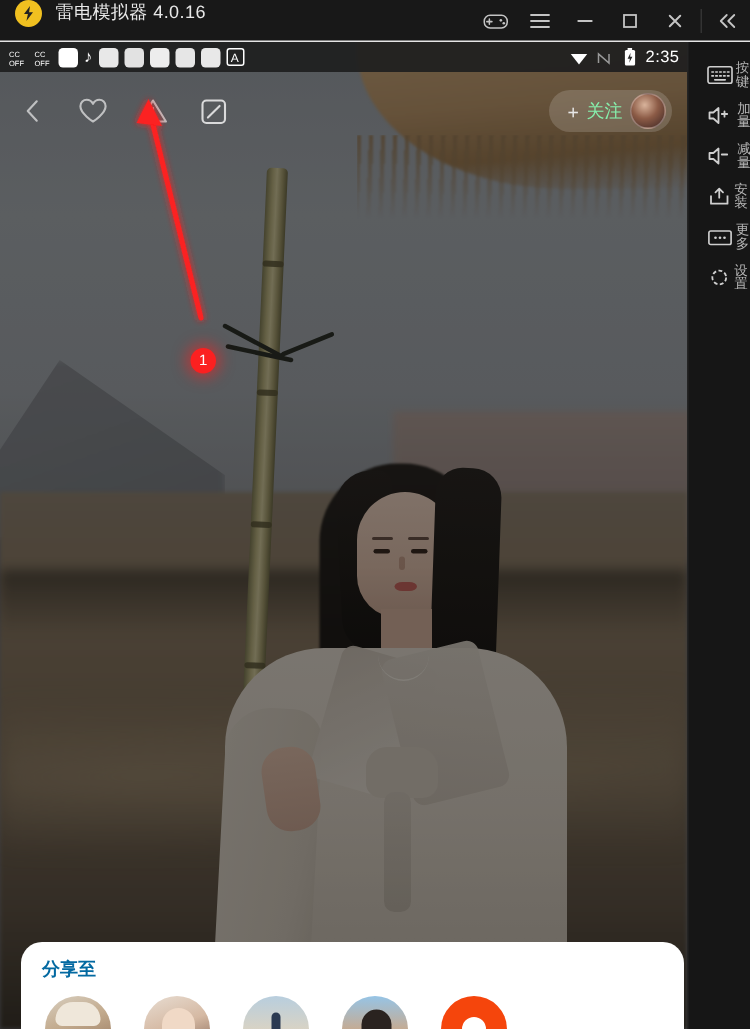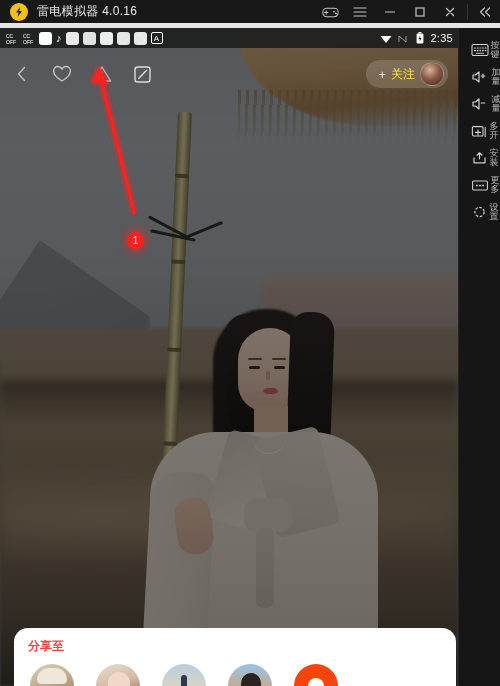--- a/index.html
+++ b/index.html
@@ -15,22 +15,22 @@
     width: 500px; height: 686px;
     background: #1a1a1a;
     overflow: hidden;
   }
 
   
   .titlebar {
     position: absolute; left: 0; top: 0;
     width: 500px; height: 28px;
     background: #181818;
-    display: flex; align-items: center;
-    border-bottom: 5px solid #e5e5e5;
+    display: flex; 
+    border-bottom: 1px solid #e5e5e5;
   }
   .logo {
     width: 18px; height: 18px; margin-left: 10px;
     border-radius: 50%;
     background: #f0c020;
     display: flex; align-items: center; justify-content: center;
     flex: none;
   }
   .logo svg { display: block; }
   .title-text {
@@ -225,21 +225,21 @@
     opacity: .62;
   }
   .topicon.active { opacity: .78; }
   .topspacer { flex: 1; }
   .follow-pill {
     display: flex; align-items: center; gap: 5px;
     height: 28px; padding: 0 4px 0 12px; margin-right: 10px;
     border-radius: 16px; background: rgba(255,255,255,.16);
   }
   .follow-plus { color: #e7e7e7; font-size: 13px; line-height: 1; }
-  .follow-label { color: #fde047; font-size: 12px; }
+  .follow-label { color: #86efac; font-size: 12px; }
   .follow-avatar {
     width: 24px; height: 24px; border-radius: 50%;
     background: radial-gradient(circle at 40% 32%, #d9b49c 0%, #8c5b46 45%, #3a2422 100%);
     border: 1px solid rgba(255,255,255,.3);
   }
 
   
   .anno { position: absolute; inset: 0; z-index: 60; pointer-events: none; }
   .anno-badge {
     position: absolute; left: 127px; top: 204px;
@@ -252,21 +252,21 @@
   
   .sheet {
     position: absolute; left: 14px; top: 600px;
     width: 442px; height: 86px;
     background: #ffffff;
     border-radius: 14px 14px 0 0;
     z-index: 50;
     overflow: hidden;
   }
   .sheet-title {
-    color: #ef4444; font-size: 12px; font-weight: bold;
+    color: #0369a1; font-size: 12px; font-weight: bold;
     margin: 10px 0 0 14px;
   }
   .sheet-row {
     display: flex; align-items: center; gap: 22px;
     margin: 9px 0 0 16px;
   }
   .share-avatar {
     width: 44px; height: 44px; border-radius: 50%;
     flex: none; overflow: hidden; position: relative;
   }
@@ -548,30 +548,20 @@
         <svg width="19" height="14" viewBox="0 0 19 14" fill="none" stroke="#cfcfcf" stroke-width="1.2">
           <path d="M2 5h2.6L8 2v10L4.6 9H2Z" stroke-linejoin="round"></path>
           <path d="M10.2 6h3.6" stroke-linecap="round"></path>
         </svg>
       </div>
       <div class="tool-label">减量</div>
     </div>
 
 
 
-    <div class="tool">
-      <div class="tool-ico">
-        <svg width="17" height="15" viewBox="0 0 17 15" fill="none" stroke="#cfcfcf" stroke-width="1.1">
-          <rect x="1.4" y="2.6" width="10.6" height="9.4" rx="1"></rect>
-          <path d="M4.4 8.4h5.2M7 5.8v5.2" stroke-linecap="round"></path>
-          <path d="M14.2 3.6v8.8" stroke-linecap="round"></path>
-        </svg>
-      </div>
-      <div class="tool-label">多开</div>
-    </div>
 
     <div class="tool">
       <div class="tool-ico">
         <svg width="17" height="15" viewBox="0 0 17 15" fill="none" stroke="#cfcfcf" stroke-width="1.2">
           <path d="M3 6.4v5.4h11V6.4" stroke-linejoin="round"></path>
           <path d="M8.5 1.8v6M6 4.2l2.5-2.4L11 4.2" stroke-linecap="round" stroke-linejoin="round"></path>
         </svg>
       </div>
       <div class="tool-label">安装</div>
     </div>

